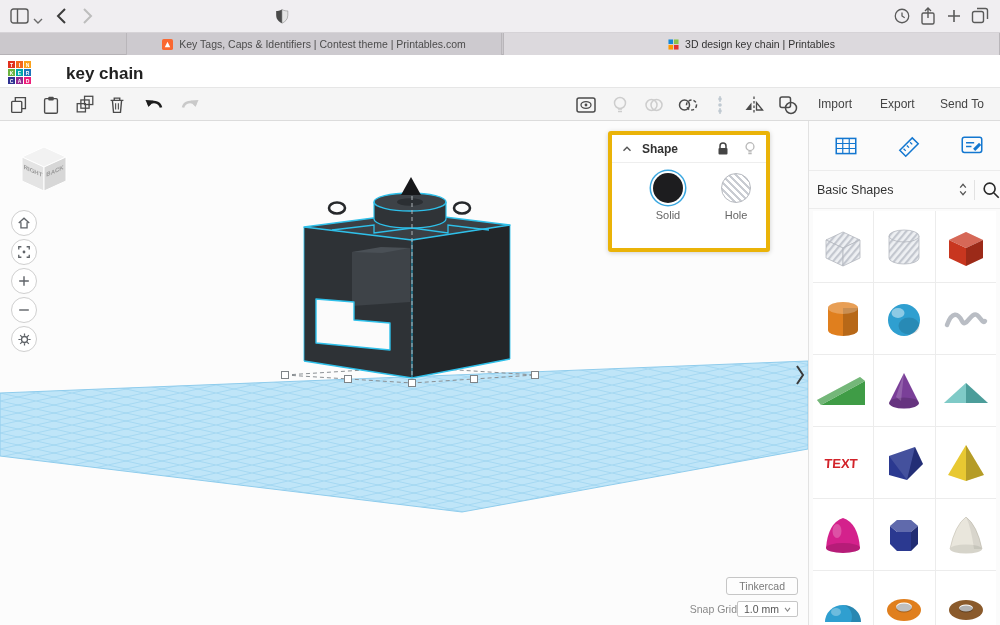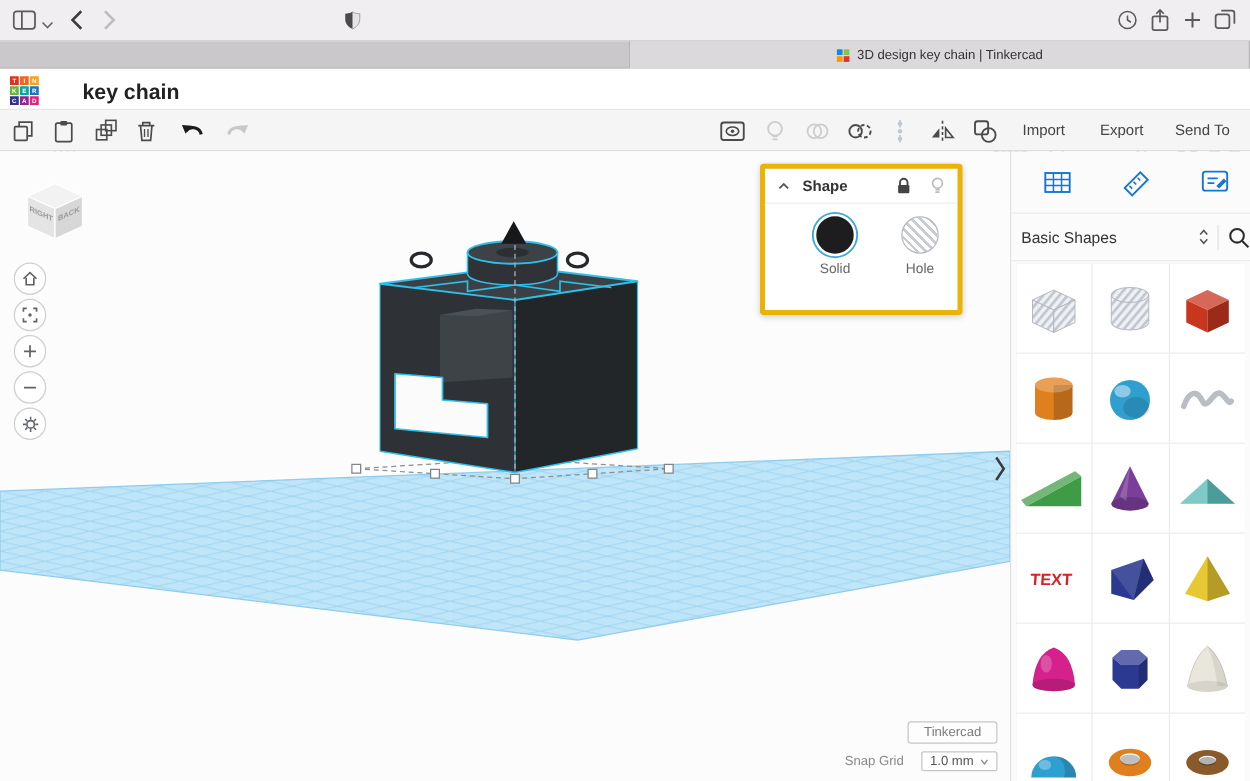--- a/index.html
+++ b/index.html
@@ -34,21 +34,21 @@
   .toolbar{left:0;top:88px;width:1000px;height:33px;background:#f5f5f5;border-bottom:1px solid #dcdcdc}
   .tbtn{position:absolute;top:4px;width:26px;height:26px;display:flex;align-items:center;justify-content:center}
   .ttext{position:absolute;top:9px;font-size:12px;color:#444}
   
   .canvas{left:0;top:121px;width:808px;height:504px;background:#fcfcfc;overflow:hidden}
   .navcircle{position:absolute;left:11px;width:26px;height:26px;border-radius:50%;background:#fff;
              border:1px solid #cfcfcf;display:flex;align-items:center;justify-content:center}
   .collapse{position:absolute;left:795px;top:243px;font-size:15px;color:#3a3a3a;font-weight:bold}
   .settingsbtn{position:absolute;right:10px;bottom:30px;font-size:10.5px;color:#7a7a7a;background:#fdfdfd;
                border:1px solid #c6c6c6;border-radius:3px;padding:2px 12px}
-  .snapgrid{position:absolute;right:10px;bottom:8px;display:flex;align-items:center;gap:14px;font-size:10.5px;color:#8a8a8a}
+  .snapgrid{position:absolute;right:10px;bottom:8px;display:flex;align-items:center;gap:0;font-size:10.5px;color:#8a8a8a}
   .snapval{background:#fff;border:1px solid #c6c6c6;border-radius:2px;padding:1px 6px;color:#555;display:flex;align-items:center;gap:5px}
   
   .shapedialog{left:608px;top:131px;width:162px;height:121px;background:#fff;border:4px solid #eab308;
                border-radius:3px;box-shadow:0 1px 5px rgba(0,0,0,.18)}
   .sd-header{position:absolute;left:0;top:0;width:100%;height:28px;border-bottom:1px solid #eee;display:flex;align-items:center}
   .sd-title{font-size:12px;font-weight:bold;color:#333;margin-left:8px}
   .sd-item{position:absolute;top:38px;width:64px;text-align:center}
   .sd-circle{width:30px;height:30px;border-radius:50%;margin:0 auto}
   .sd-label{font-size:11px;color:#666;margin-top:6px}
   .solidcircle{background:#1d1d1f;box-shadow:0 0 0 2px #fff,0 0 0 3.5px #3aa7e0}
@@ -133,28 +133,35 @@
     </div>
     <div class="abs" style="left:971px;top:7px">
       <svg width="18" height="18" viewBox="0 0 18 18">
         <rect x="1.5" y="4.5" width="11" height="11" rx="2" fill="none" stroke="#5a5a5a" stroke-width="1.4"></rect>
         <path d="M6,1.5 H14.5 a2,2 0 0 1 2,2 V12" fill="none" stroke="#5a5a5a" stroke-width="1.4"></path>
       </svg>
     </div>
   </div>
 
   <div class="tabstrip abs">
+    <div class="tab inactive" style="left:126px;width:376px">
+      <svg width="11" height="11" viewBox="0 0 12 12">
+        <rect width="12" height="12" rx="2" fill="#fa6831"></rect>
+        <path d="M3,9 L6,3 L9,9 Z" fill="#fff"></path>
+      </svg>
+      <span>Key Tags, Caps &amp; Identifiers | Contest theme | Printables.com</span>
+    </div>
     <div class="tab active" style="left:503px;width:497px">
       <svg width="11" height="11" viewBox="0 0 12 12">
         <rect x="0.5" y="0.5" width="5" height="5" fill="#1789d6"></rect>
         <rect x="6.5" y="0.5" width="5" height="5" fill="#8bc34a"></rect>
         <rect x="0.5" y="6.5" width="5" height="5" fill="#ff9800"></rect>
         <rect x="6.5" y="6.5" width="5" height="5" fill="#e5342f"></rect>
       </svg>
-      <span>3D design key chain | Tinkercad</span>
+      <span>3D design key chain | Printables</span>
     </div>
   </div>
 
   <div class="tcheader abs">
     <div class="logo">
       <div style="background-color: rgb(224, 48, 30);">T</div>
       <div style="background-color: rgb(242, 103, 30);">I</div>
       <div style="background-color: rgb(249, 161, 27);">N</div>
       <div style="background-color: rgb(108, 179, 63);">K</div>
       <div style="background-color: rgb(0, 168, 169);">E</div>

